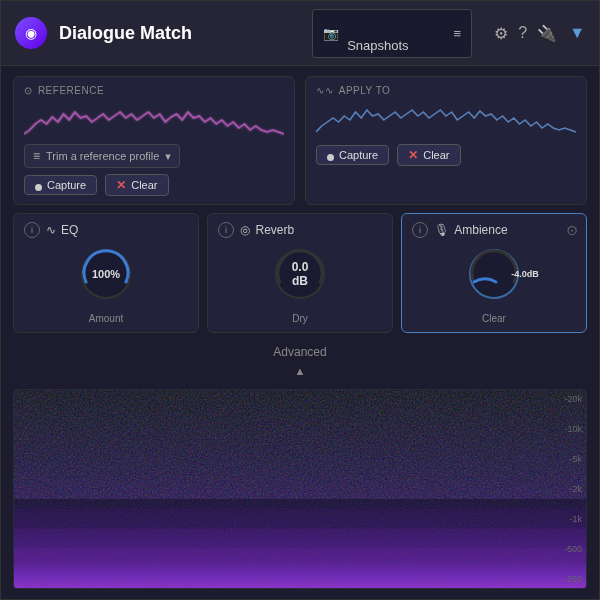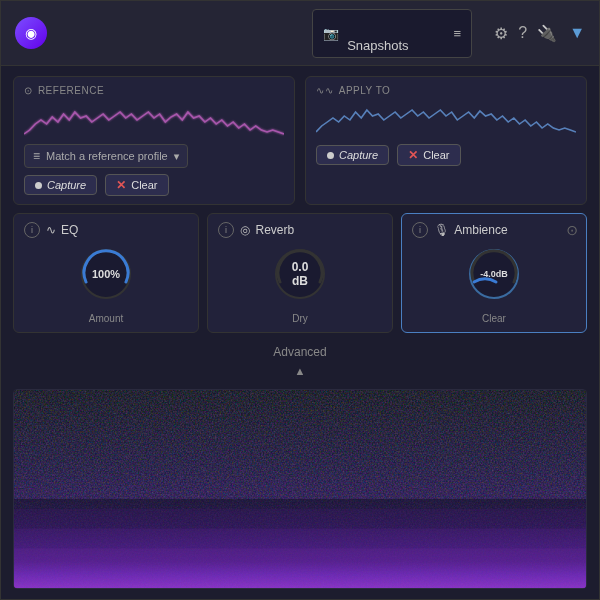--- a/index.html
+++ b/index.html
@@ -137,23 +137,22 @@
     }
     .btn-capture {
       background: #2d2d4e;
       border: 1px solid #555;
       border-radius: 4px;
       color: #ddd;
       font-size: 11px;
       padding: 3px 10px;
       cursor: pointer;
       display: flex;
-      align-items: center;
+      align-items: flex-end;
       gap: 5px;
-      font-style: italic;
     }
     .btn-capture .dot {
       width: 7px;
       height: 7px;
       background: #ccc;
       border-radius: 50%;
     }
     .btn-clear {
       background: #2d2d4e;
       border: 1px solid #555;
@@ -323,20 +322,21 @@
   </style>
 </head>
 <body>
 
 <div class="app-window">
 
   <div class="header">
     <div class="app-logo">
       <span>◉</span>
     </div>
+    <span class="app-title">Dialogue Match</span>
 
     <div class="snapshots-box">
       <span class="snapshots-icon">📷</span>
       <span class="snapshots-label">Snapshots</span>
       <span class="snapshots-menu-icon">≡</span>
     </div>
 
     <div class="header-right">
       <span class="header-icon">⚙</span>
       <span class="header-icon">?</span>
@@ -365,21 +365,21 @@
                   </feMerge>
               </filter>
             </defs>
 
             <polyline points="0,32 5,28 10,22 15,18 20,22 25,15 30,20 35,12 40,18 45,10 50,16 55,14 60,20 65,16 70,12 75,18 80,14 85,10 90,16 95,12 100,18 105,14 110,10 115,16 120,12 125,20 130,15 135,12 140,18 145,10 150,16 155,14 160,20 165,16 170,22 175,18 180,24 185,20 190,26 195,22 200,28 205,24 210,28 215,30 220,28 225,30 230,32" fill="none" stroke="#c060c0" stroke-width="1.5" filter="url(#glow)" opacity="0.85"></polyline>
           </svg>
         </div>
         <div class="capture-controls">
           <div class="load-dropdown">
             <span class="menu-icon">≡</span>
-            <span>Match a reference profile</span>
+            <span>Trim a reference profile</span>
             <span>▾</span>
           </div>
         </div>
         <div class="capture-controls">
           <button class="btn-capture">
             <span class="dot"></span>
             <span>Capture</span>
           </button>
           <button class="btn-clear">
             <span class="x-icon">✕</span>
@@ -464,21 +464,21 @@
             <span>Ambience</span>
           </span>
         </div>
         <div class="knob-container">
           <div class="knob-wrap">
             <svg class="knob-svg" viewBox="0 0 56 56">
               <circle cx="28" cy="28" r="24" fill="#1a1a30" stroke="#3a6ba0" stroke-width="2"></circle>
               <path d="M28,28 m-20,8 a22,22 0 1,1 40,0" fill="none" stroke="#333" stroke-width="3" stroke-linecap="round"></path>
               <path d="M28,28 m-20,8 a22,22 0 0,1 22,0" fill="none" stroke="#3a7bd5" stroke-width="3" stroke-linecap="round"></path>
             </svg>
-            <span class="knob-value" style="font-size:9px;">-4.0dB</span>
+            <span class="knob-value" style="font-size:9px;margin-left:31px;">-4.0dB</span>
           </div>
           <span class="knob-label">Clear</span>
         </div>
         <div class="ambience-mini-icon">⊙</div>
       </div>
 
     </div>
 
     <div class="advanced-bar">
       <span>Advanced</span>
@@ -505,16 +505,25 @@
         <rect width="100%" height="100%" fill="url(#spectroGrad)"></rect>
 
         <rect width="100%" height="100%" fill="transparent" filter="url(#spectroBlur)" opacity="0.3"></rect>
 
         <rect x="0" y="60%" width="100%" height="40%" fill="#7020b0" opacity="0.25"></rect>
         <rect x="0" y="70%" width="100%" height="30%" fill="#9030d0" opacity="0.3"></rect>
         <rect x="0" y="80%" width="100%" height="20%" fill="#b040e0" opacity="0.25"></rect>
 
         <rect x="0" y="55%" width="100%" height="45%" fill="url(#spectroGrad)" opacity="0.5"></rect>
       </svg>
+      <div class="freq-labels">
+        <span class="freq-label">-20k</span>
+        <span class="freq-label">-10k</span>
+        <span class="freq-label">-5k</span>
+        <span class="freq-label">-2k</span>
+        <span class="freq-label">-1k</span>
+        <span class="freq-label">-500</span>
+        <span class="freq-label">-250</span>
+      </div>
     </div>
 
   </div>
 </div>
 
 </body></html>

